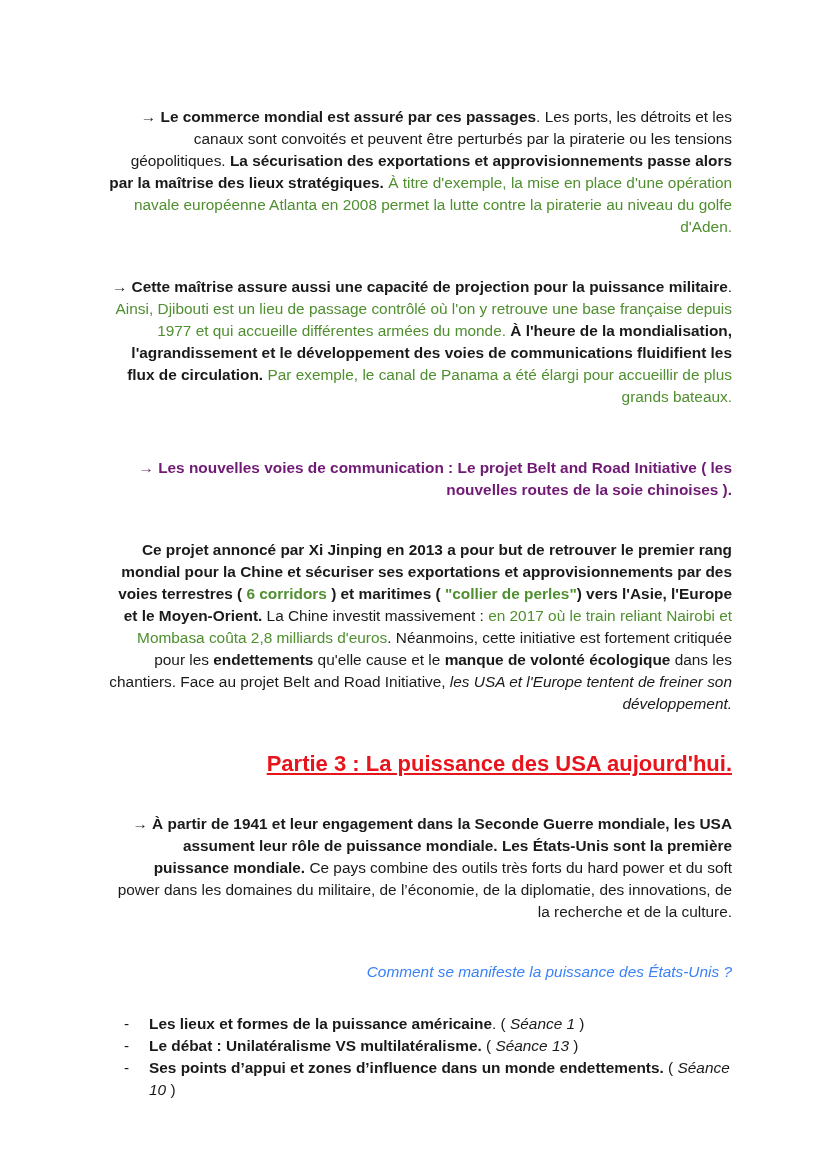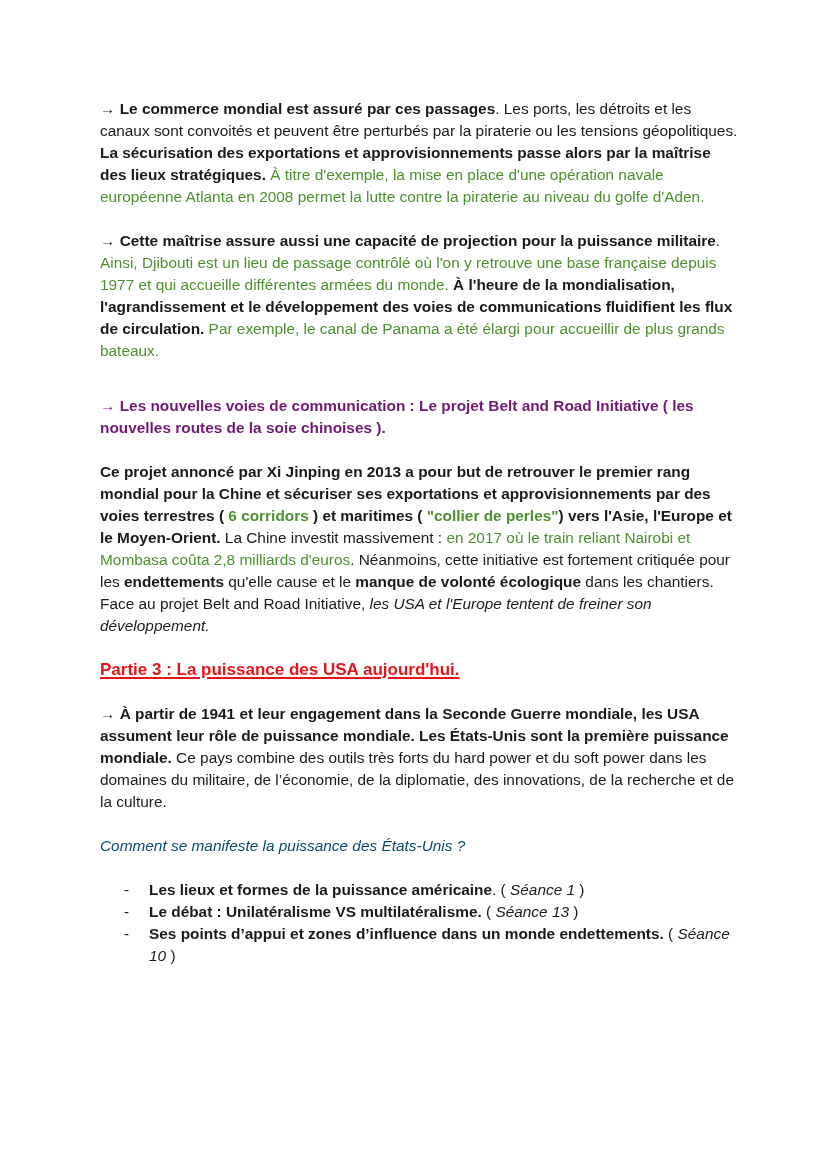--- a/index.html
+++ b/index.html
@@ -2,30 +2,30 @@
 <html><head>
 <meta charset="utf-8">
 <style>
   html, body { margin: 0; padding: 0; background: #ffffff; }
   body { width: 828px; height: 1169px; position: relative; overflow: hidden; }
   .page {
     position: absolute; left: 100px; top: 98px; width: 640px;
     font-family: "Liberation Sans", sans-serif;
     font-size: 15.4px; line-height: 22px; color: #1a1a1a;
   }
-  p { margin: 0; }
+  p { margin: 8px; text-align: right; }
   .b { font-weight: bold; }
   .i { font-style: italic; }
   .g { color: #4f8f2f; }
   .red { color: #701a75; font-weight: bold; }
-  .pink { color: #0c4a6e; font-style: italic; }
+  .pink { color: #3b82f6; font-style: italic; }
   .gap1 { height: 22px; }
   .gap2 { height: 33px; }
   .heading {
-    color: #e8141c; font-weight: bold; font-size: 17px; line-height: 26px;
+    color: #e8141c; font-weight: bold; font-size: 22px; line-height: 26px;
     text-decoration: underline; text-decoration-thickness: 1.5px; text-underline-offset: 2px;
   }
   ul.dash { list-style: none; margin: 0; padding: 0; }
   ul.dash li { position: relative; padding-left: 49px; }
   ul.dash li .dash-mark { position: absolute; left: 24px; top: 0; }
 </style>
 </head>
 <body>
 
 <div class="page">

